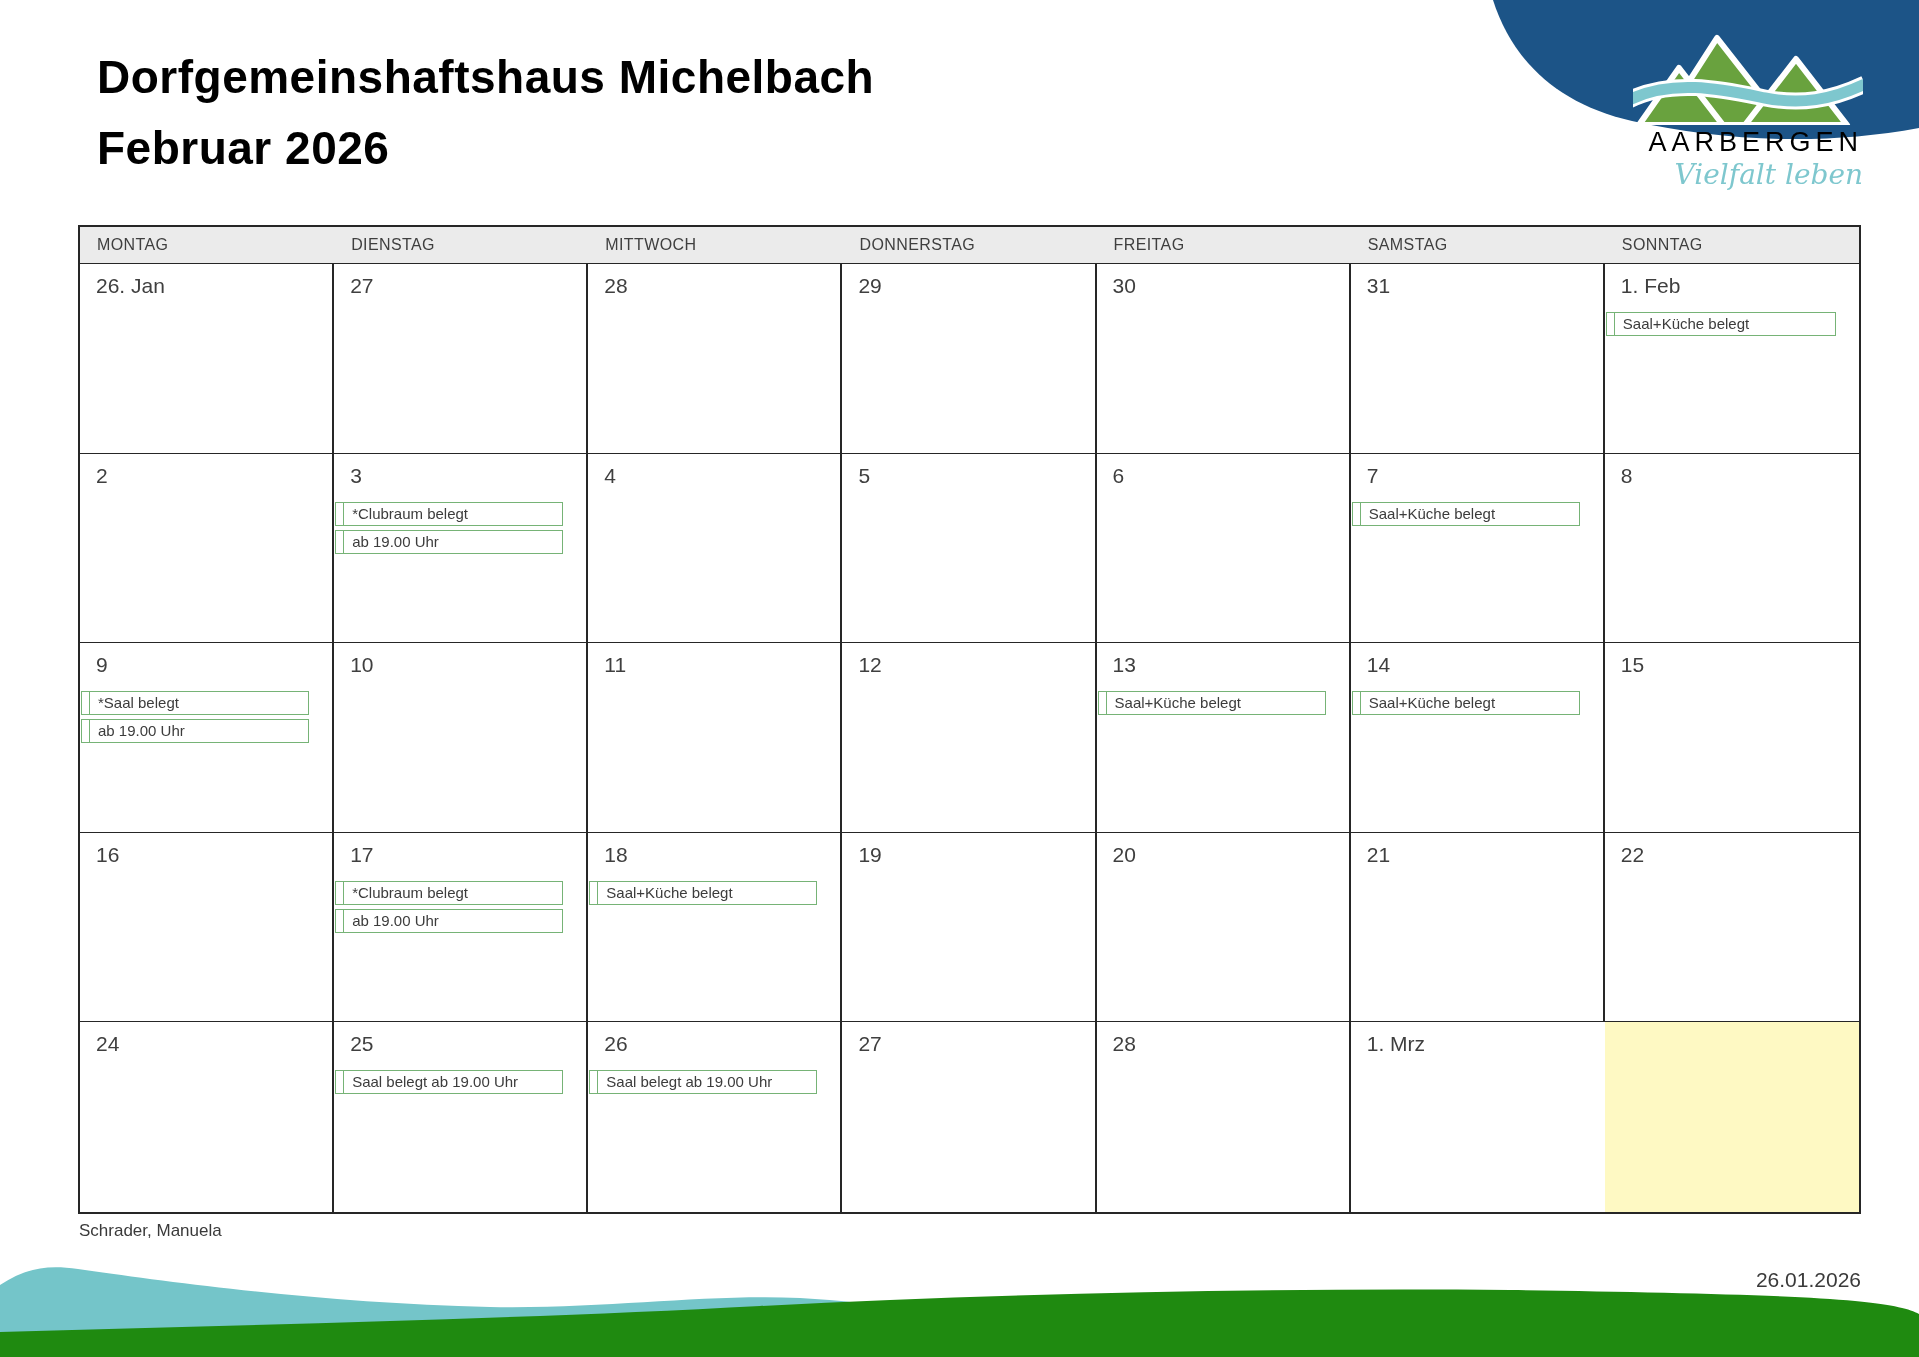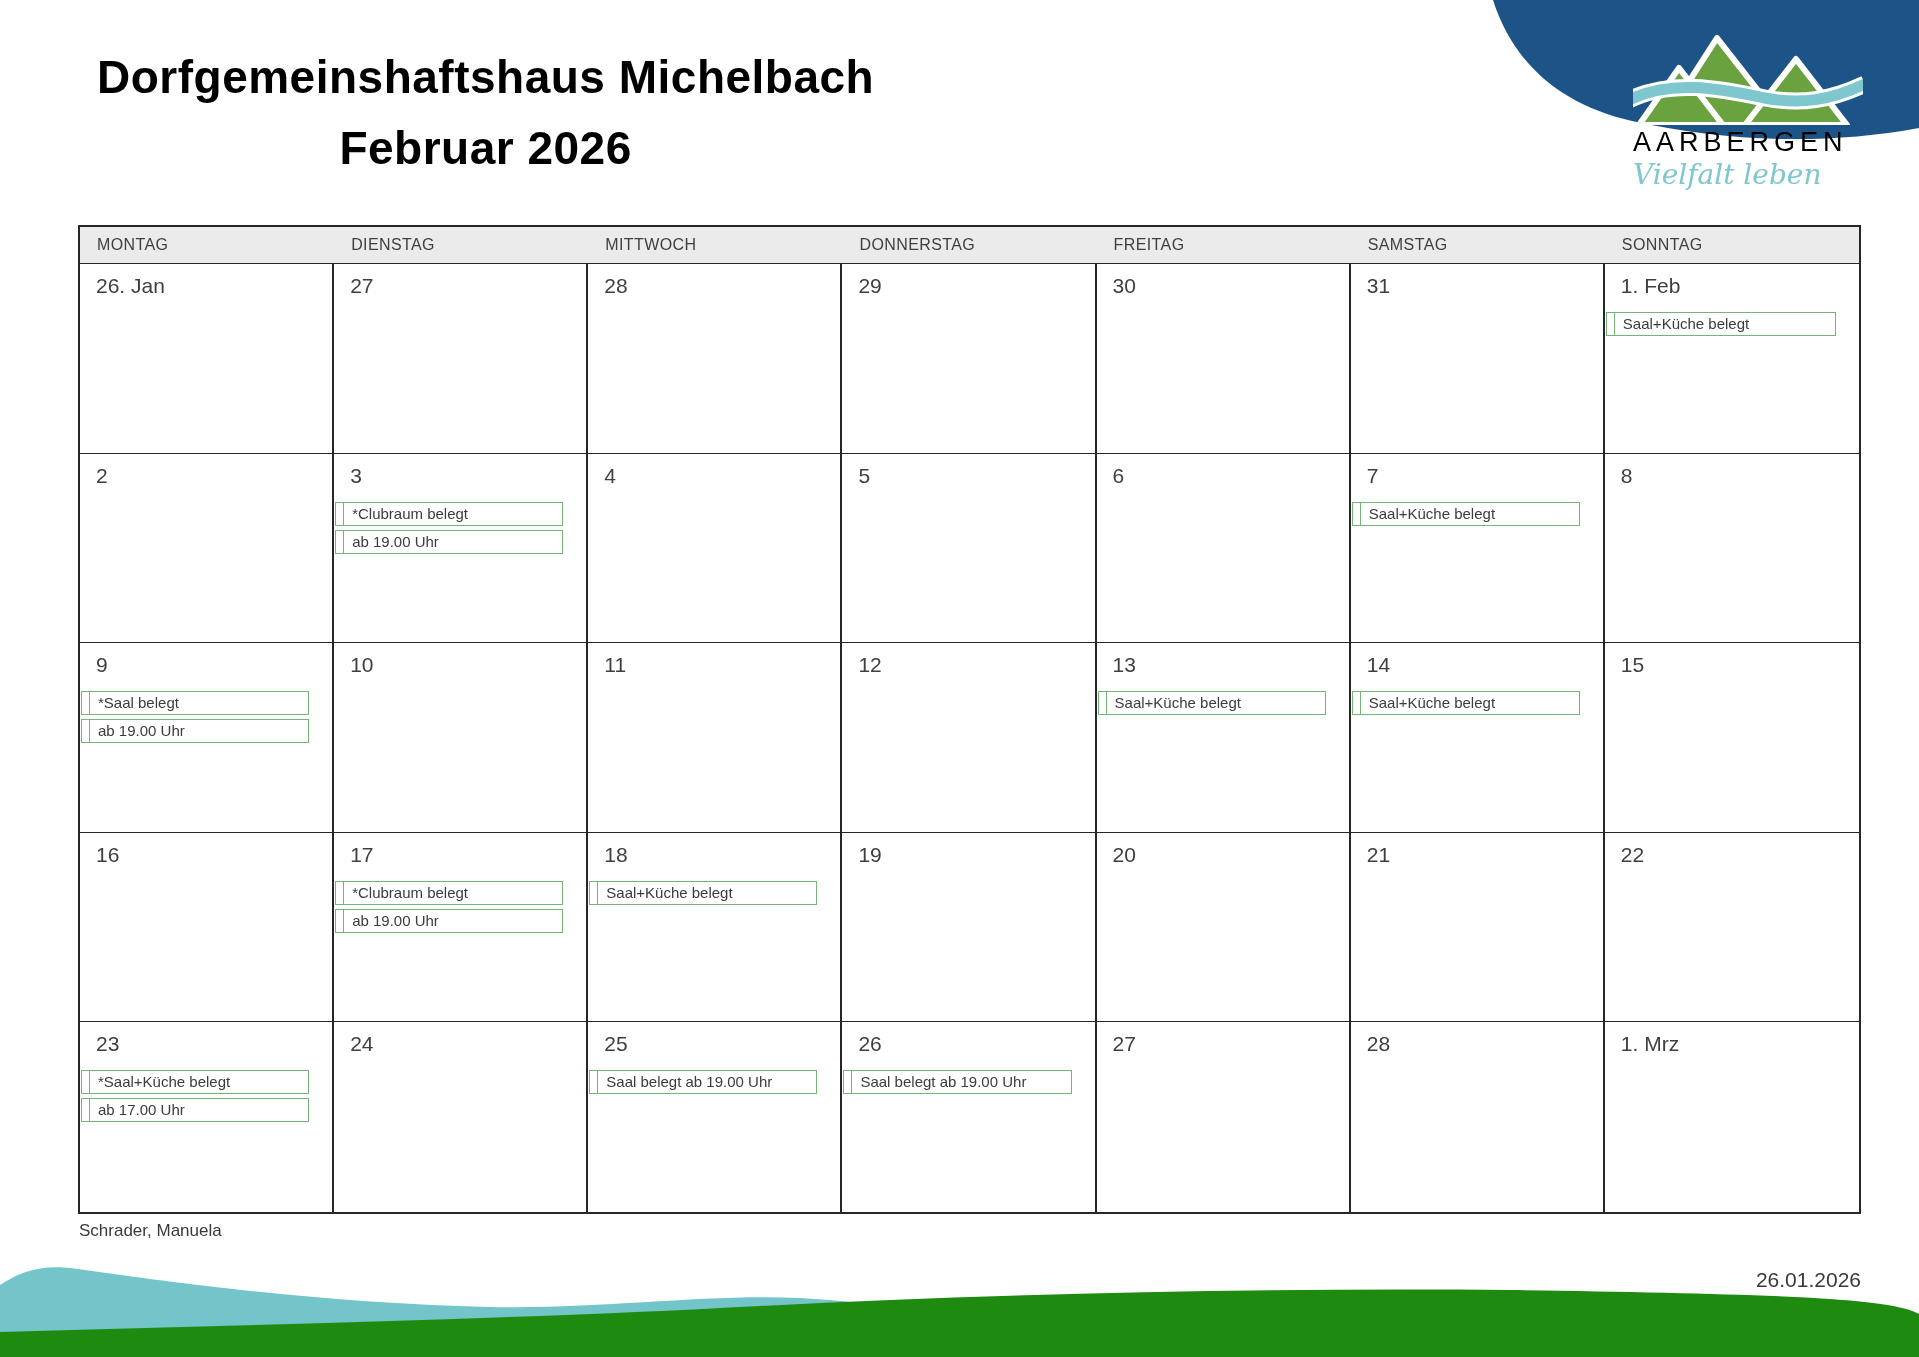--- a/index.html
+++ b/index.html
@@ -1,25 +1,25 @@
 <!DOCTYPE html>
 <html style="--blob-blue: #1c5487; --logo-green: #69a23e; --logo-teal: #7ec7ce; --wave-teal: #74c5c9; --wave-green: #1f8a10; --event-green: #76b376; --header-bg: #ebebeb; --border-dark: #262626;"><head>
 <meta charset="utf-8">
 <style>
   html,body{margin:0;padding:0;}
   body{width:1919px;height:1357px;background:#fff;font-family:"Liberation Sans",sans-serif;overflow:hidden;position:relative;}
   .page{position:absolute;inset:0;width:1919px;height:1357px;background:#fff;overflow:hidden;}
 
   
-  .title{position:absolute;left:97px;top:42px;color:#000;font-weight:bold;font-size:46px;line-height:71px;letter-spacing:0.5px;text-align:center;}
+  .title{position:absolute;left:97px;top:42px;color:#000;font-weight:bold;font-size:46px;line-height:71px;letter-spacing:0.5px;}
   .title .line{white-space:nowrap;}
 
   
   .corner-blob{position:absolute;top:0;right:0;width:432px;height:150px;}
-  .logo{position:absolute;left:1633px;top:28px;width:230px;text-align:left;}
+  .logo{position:absolute;left:1633px;top:28px;width:230px;text-align:right;}
   .logo svg{display:block;margin:0 auto;}
   .logo .brand{font-size:27px;letter-spacing:5px;color:#000;margin-top:2px;white-space:nowrap;}
   .logo .tagline{font-family:"DejaVu Serif",serif;font-style:italic;font-size:28px;margin-top:0px;color:var(--logo-teal,#7ec7ce);white-space:nowrap;}
 
   
   .calendar{position:absolute;left:78px;top:225px;width:1783px;height:989px;border:2px solid var(--border-dark,#262626);box-sizing:border-box;background:#fef9c3;}
   .cal-header{display:grid;grid-template-columns:repeat(7,1fr);height:37px;background:var(--header-bg,#ebebeb);border-bottom:1px solid var(--border-dark,#262626);box-sizing:border-box;}
   .hcell{display:flex;align-items:center;padding-left:17px;font-size:16px;color:#3f3f3f;letter-spacing:0.4px;box-sizing:border-box;}
   .cal-body{display:grid;grid-template-columns:repeat(7,1fr);grid-template-rows:repeat(5,1fr);height:948px;}
   .cell{box-sizing:border-box;border-right:2px solid var(--border-dark,#262626);border-bottom:1px solid var(--border-dark,#262626);overflow:hidden;background:#fff;}
@@ -164,25 +164,20 @@
         <div class="cell">
           <div class="date">20</div>
         </div>
         <div class="cell">
           <div class="date">21</div>
         </div>
         <div class="cell last-col">
           <div class="date">22</div>
         </div>
         <div class="cell last-row">
-          <div class="date">23</div>
-          <div class="event"><span>*Saal+Küche belegt</span></div>
-          <div class="event"><span>ab 17.00 Uhr</span></div>
-        </div>
-        <div class="cell last-row">
           <div class="date">24</div>
         </div>
         <div class="cell last-row">
           <div class="date">25</div>
           <div class="event"><span>Saal belegt ab 19.00 Uhr</span></div>
         </div>
         <div class="cell last-row">
           <div class="date">26</div>
           <div class="event"><span>Saal belegt ab 19.00 Uhr</span></div>
         </div>

